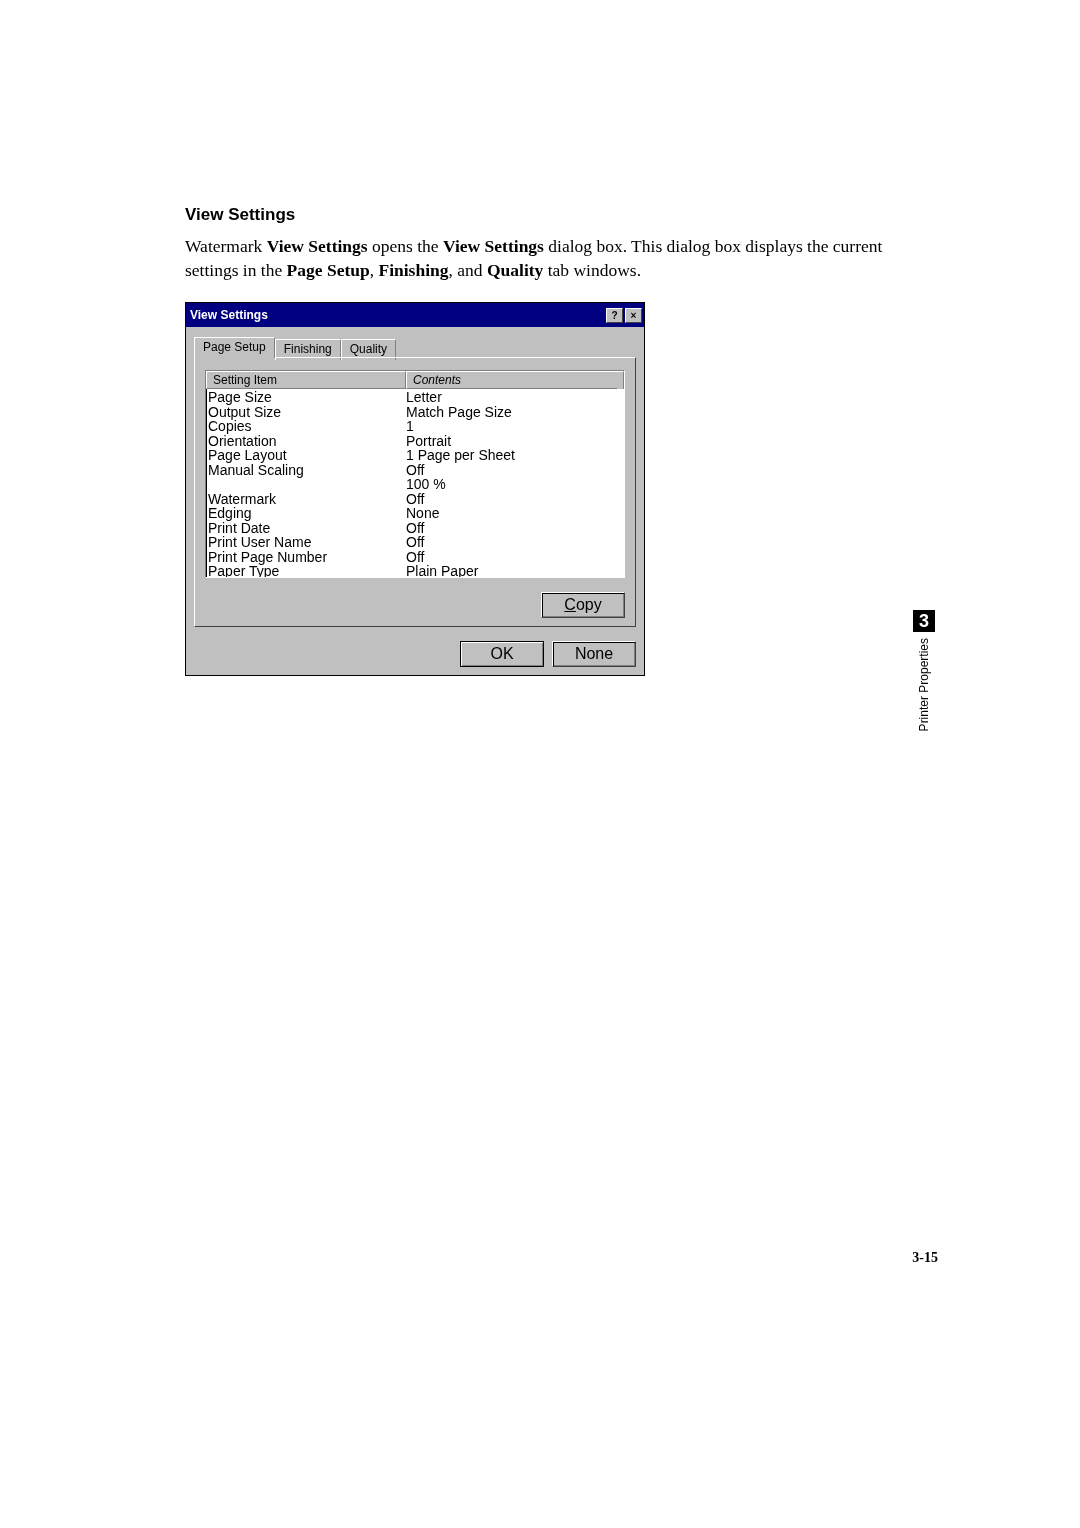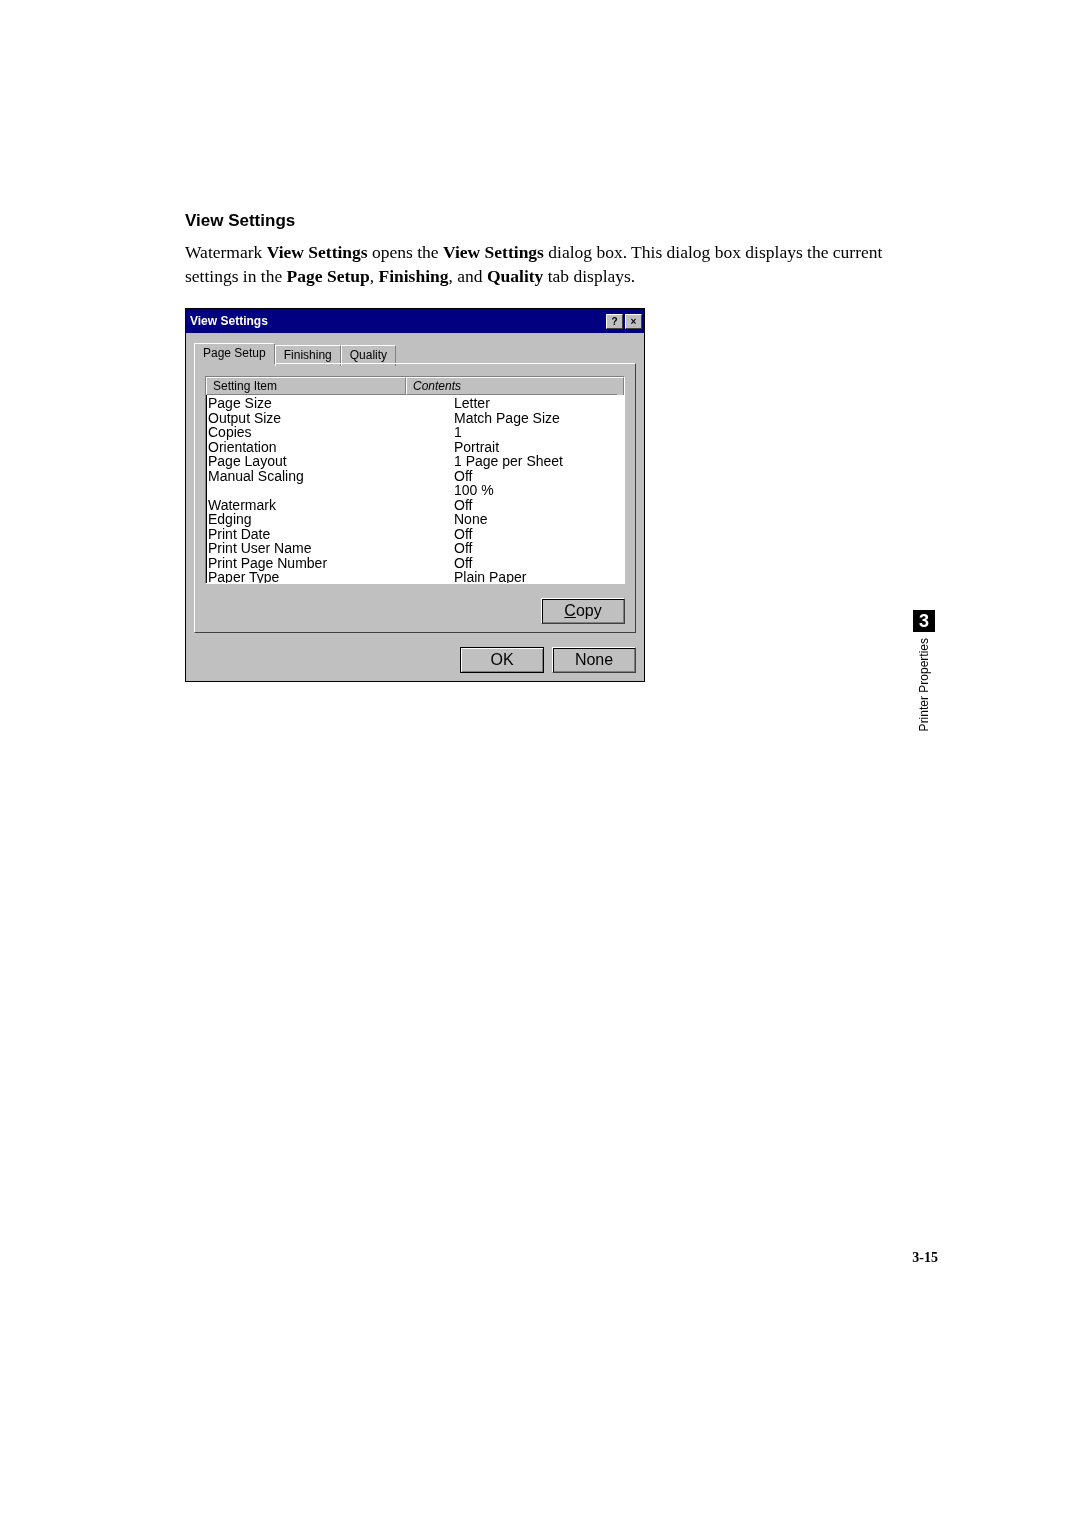--- a/index.html
+++ b/index.html
@@ -7,21 +7,21 @@
     padding: 0;
     background: #fff;
     font-family: "Times New Roman", Times, serif;
     width: 1080px;
     height: 1528px;
     position: relative;
   }
   .page-content {
     position: absolute;
     left: 185px;
-    top: 211px;
+    top: 205px;
     width: 720px;
   }
   .section-heading {
     font-family: Arial, Helvetica, sans-serif;
     font-weight: bold;
     font-size: 17px;
     margin-bottom: 10px;
   }
   .body-text {
     font-family: "Times New Roman", Times, serif;
@@ -211,21 +211,21 @@
   }
   .u { text-decoration: underline; }
 </style>
 </head>
 <body>
 
 <div class="page-content">
   <div class="section-heading">View Settings</div>
 
   <div class="body-text">
-    <span>Watermark </span><span class="bold">View Settings</span><span> opens the </span><span class="bold">View Settings</span><span> dialog box. This dialog box displays the current settings in the </span><span class="bold">Page Setup</span><span>, </span><span class="bold">Finishing</span><span>, and </span><span class="bold">Quality</span><span> tab displays.</span>
+    <span>Watermark </span><span class="bold">View Settings</span><span> opens the </span><span class="bold">View Settings</span><span> dialog box. This dialog box displays the current settings in the </span><span class="bold">Page Setup</span><span>, </span><span class="bold">Finishing</span><span>, and </span><span class="bold">Quality</span><span> tab windows.</span>
   </div>
 
   <div class="dialog">
     <div class="titlebar">
       <span class="titlebar-title">View Settings</span>
       <span class="titlebar-btn">?</span>
       <span class="titlebar-btn">×</span>
     </div>
     <div class="dialog-body">
       <div class="tabs-row">
@@ -247,21 +247,21 @@
 Orientation
 Page Layout
 Manual Scaling
 
 Watermark
 Edging
 Print Date
 Print User Name
 Print Page Number
 Paper Type</div>
-            <div class="col col-contents" style="white-space:pre;margin-left:48px;">Letter
+            <div class="col col-contents" style="white-space:pre;">Letter
 Match Page Size
 1
 Portrait
 1 Page per Sheet
 Off
 100 %
 Off
 None
 Off
 Off

